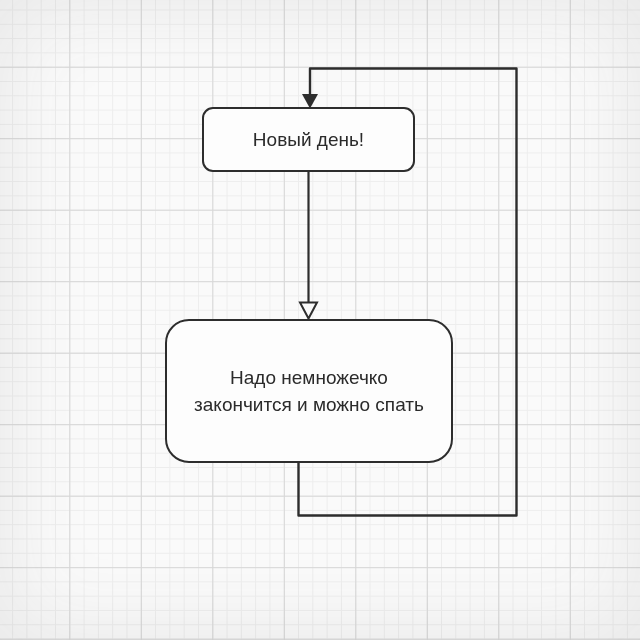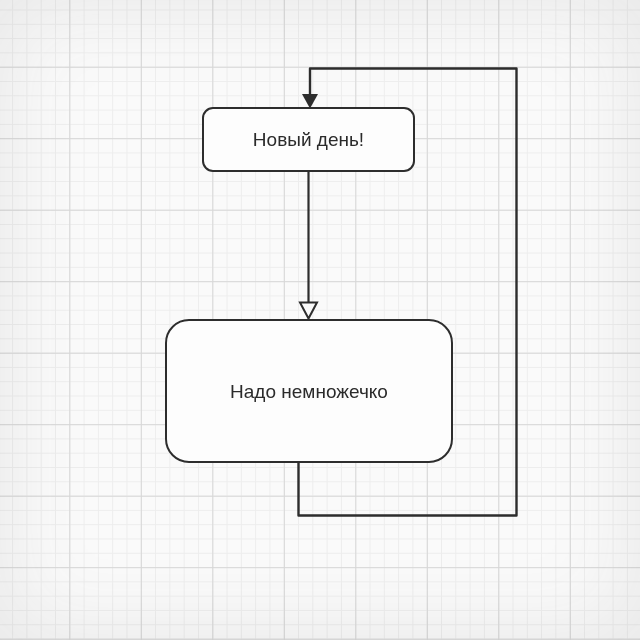--- a/index.html
+++ b/index.html
@@ -97,15 +97,16 @@
     <path d="M298.5 463 L298.5 515.5 L516.5 515.5 L516.5 68.5 L310 68.5 L310 96" fill="none" stroke="#2d2d2d" stroke-width="2.4" stroke-linejoin="round"></path>
     <path d="M310 108.5 L302 94 L318 94 Z" fill="#2d2d2d" stroke="none"></path>
   </svg>
 
   <div class="node node-start">
     <span class="line">Новый день!</span>
   </div>
 
   <div class="node node-wait">
     <span class="line">Надо немножечко</span>
+    <span class="line">закончится и можно спать</span>
   </div>
 
 </div>
 
 </body></html>

